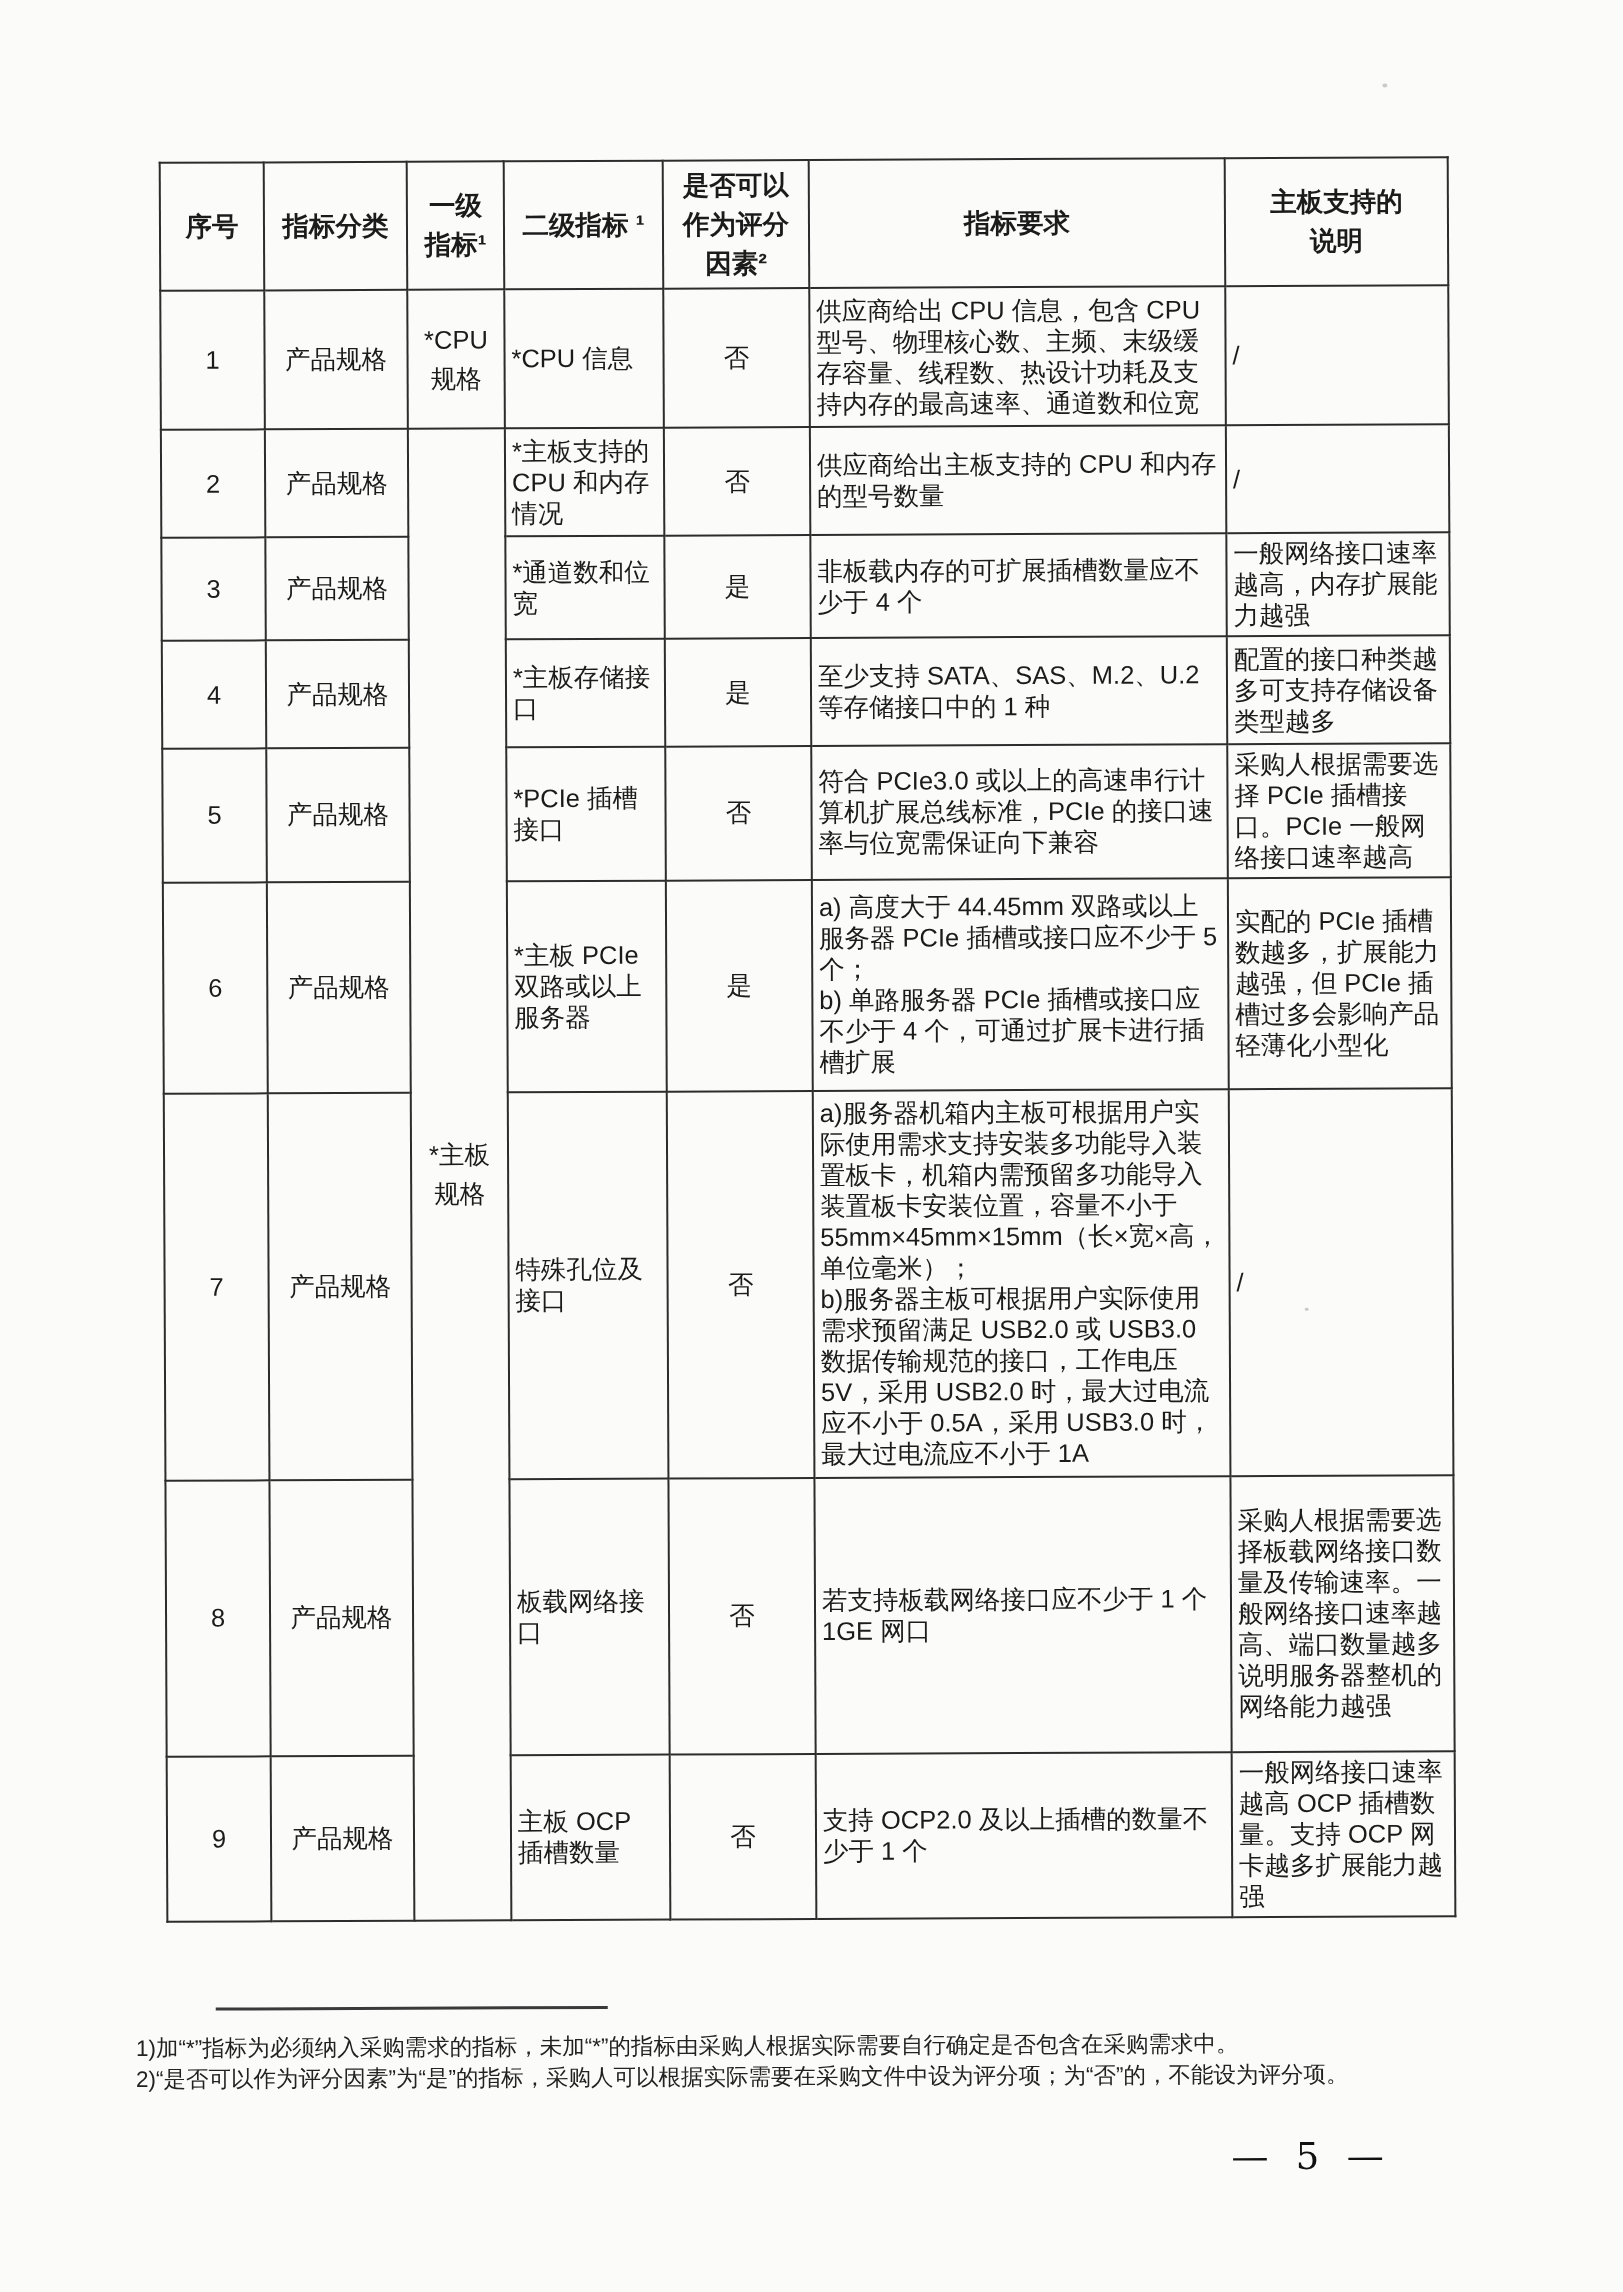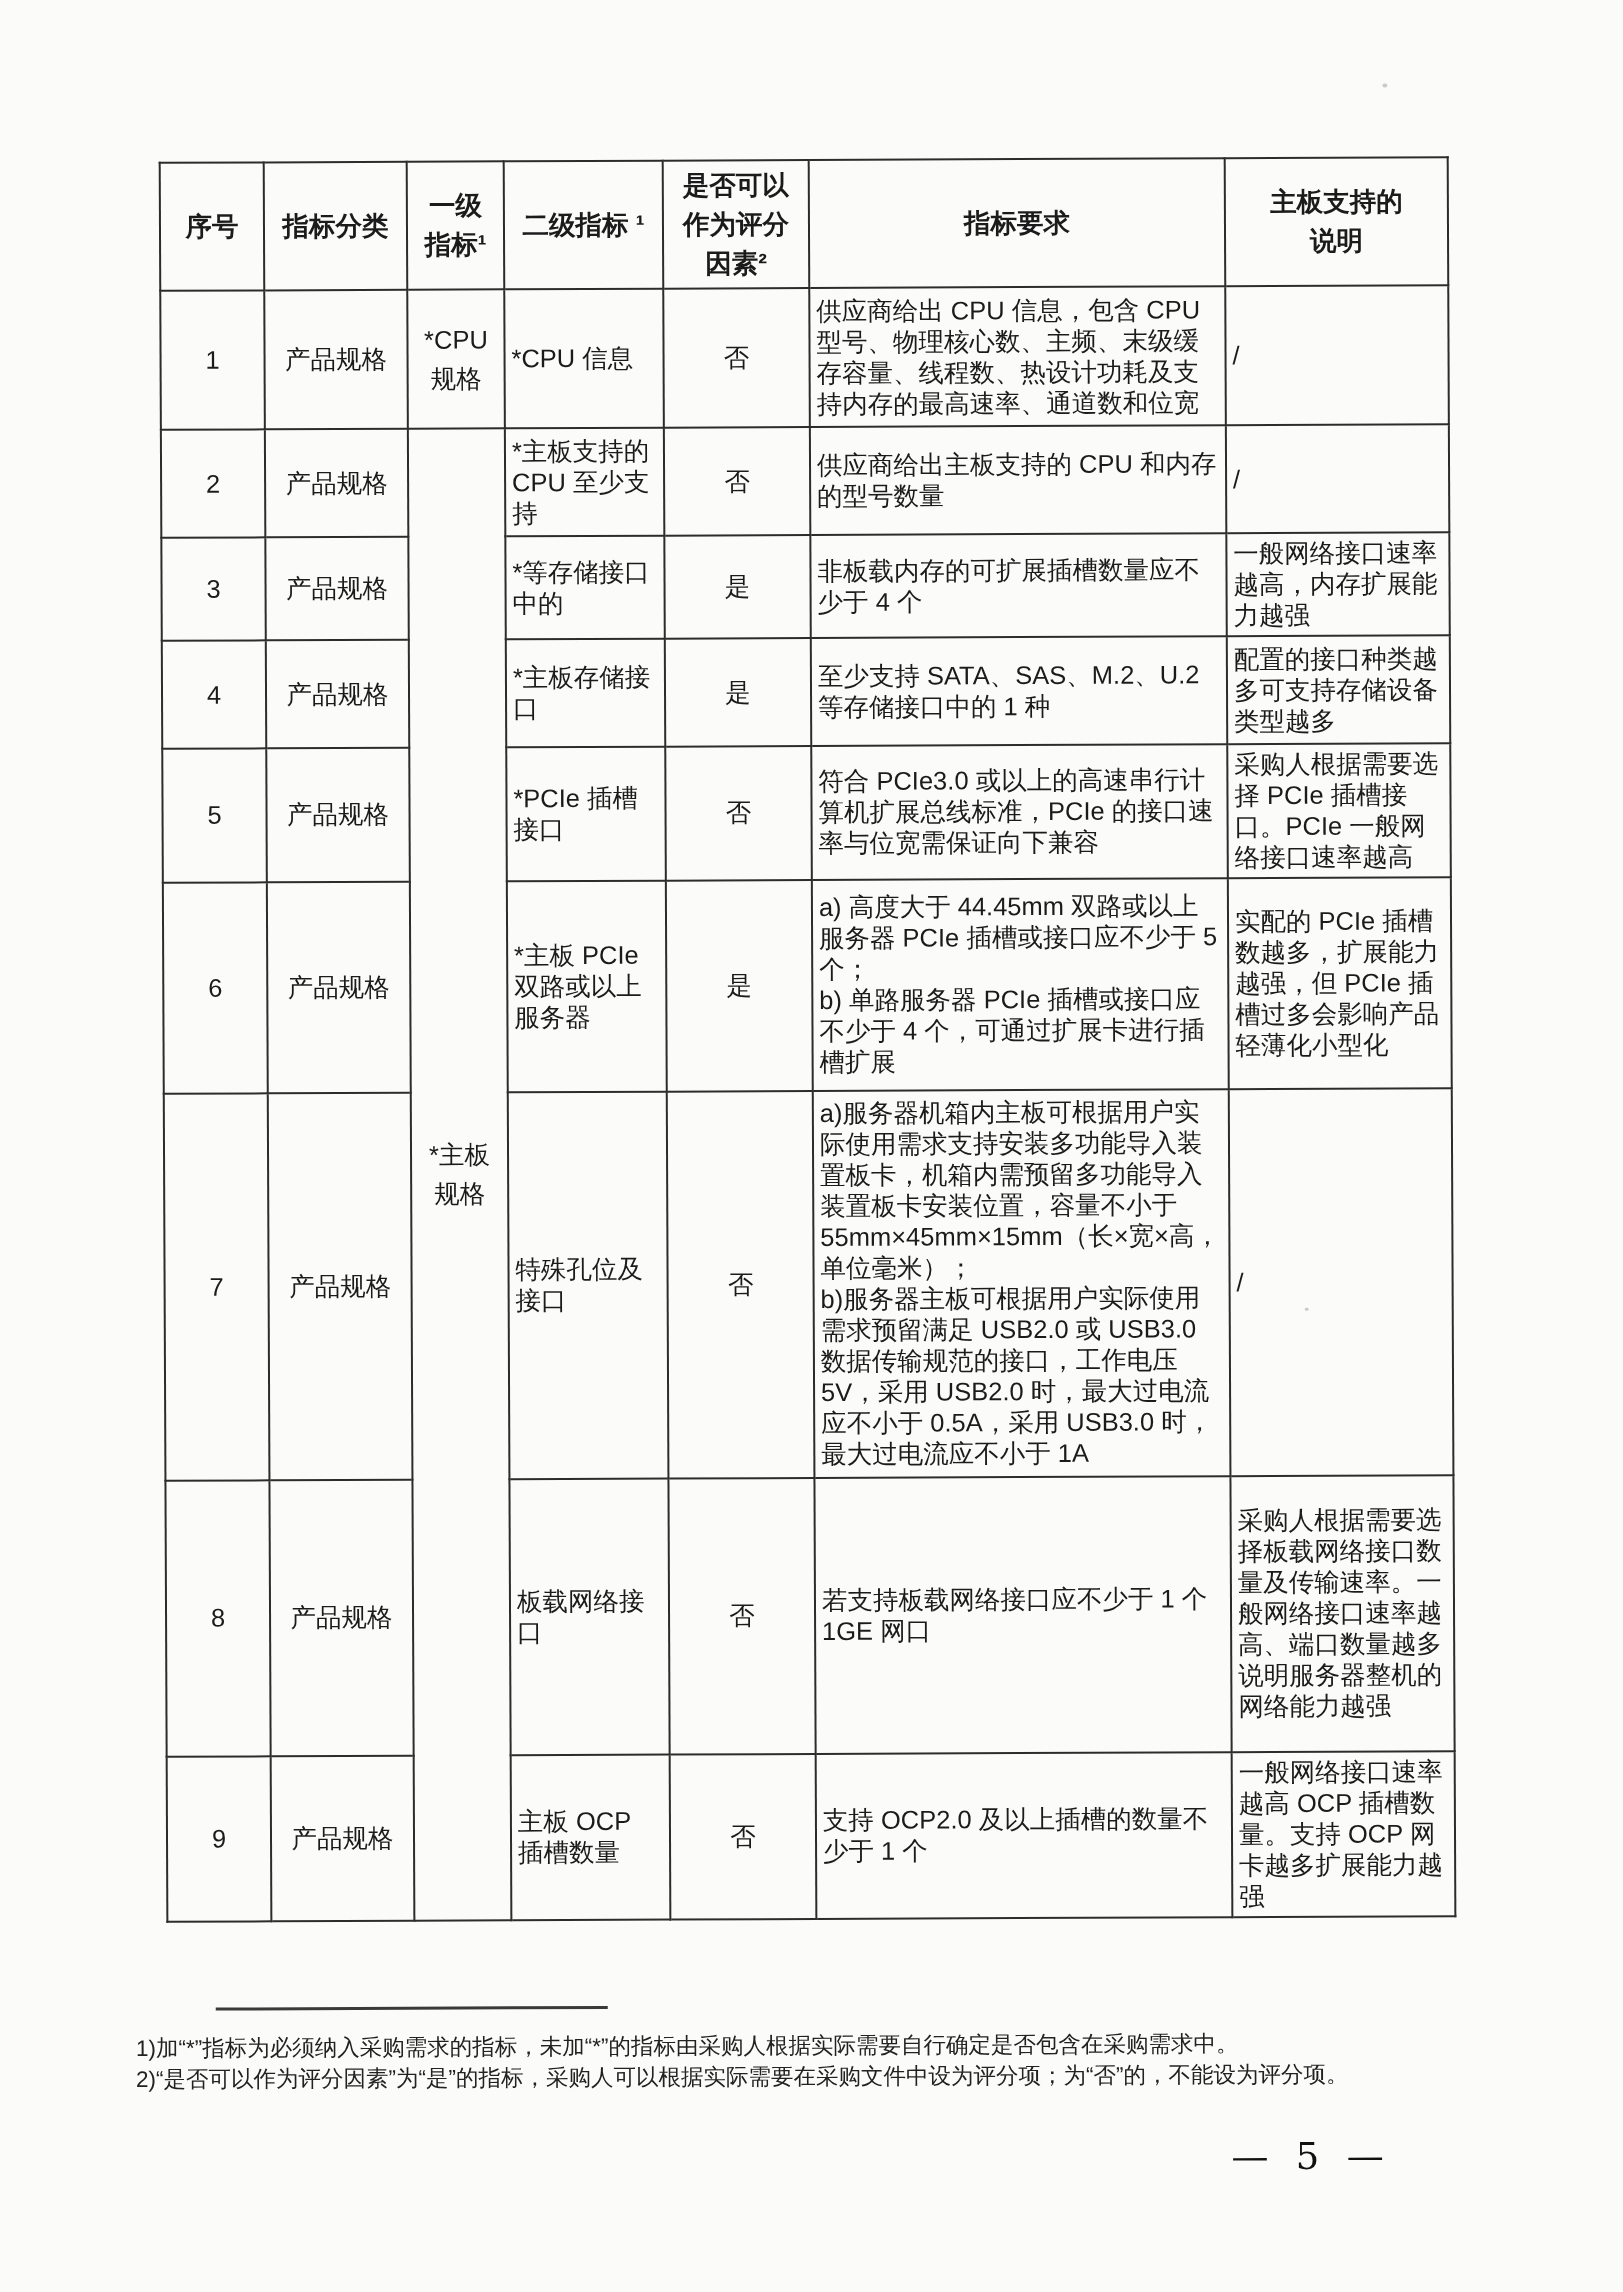--- a/index.html
+++ b/index.html
@@ -105,29 +105,29 @@
         <td class="l">*CPU 信息</td>
         <td class="c">否</td>
         <td class="l pre">供应商给出 CPU 信息，包含 CPU 型号、物理核心数、主频、末级缓存容量、线程数、热设计功耗及支持内存的最高速率、通道数和位宽</td>
         <td class="l pre">/</td>
       </tr>
       <tr style="height:108px">
         <td class="c">2</td>
         <td class="c">产品规格</td>
         <td class="l1cell" rowspan="8">*主板
 规格</td>
-        <td class="l">*主板支持的 CPU 至少支持</td>
+        <td class="l">*主板支持的 CPU 和内存情况</td>
         <td class="c">否</td>
         <td class="l pre">供应商给出主板支持的 CPU 和内存的型号数量</td>
         <td class="l pre">/</td>
       </tr>
       <tr style="height:103px">
         <td class="c">3</td>
         <td class="c">产品规格</td>
-        <td class="l">*等存储接口中的</td>
+        <td class="l">*通道数和位宽</td>
         <td class="c">是</td>
         <td class="l pre">非板载内存的可扩展插槽数量应不少于 4 个</td>
         <td class="l pre">一般网络接口速率越高，内存扩展能力越强</td>
       </tr>
       <tr style="height:108px">
         <td class="c">4</td>
         <td class="c">产品规格</td>
         <td class="l">*主板存储接口</td>
         <td class="c">是</td>
         <td class="l pre">至少支持 SATA、SAS、M.2、U.2 等存储接口中的 1 种</td>

